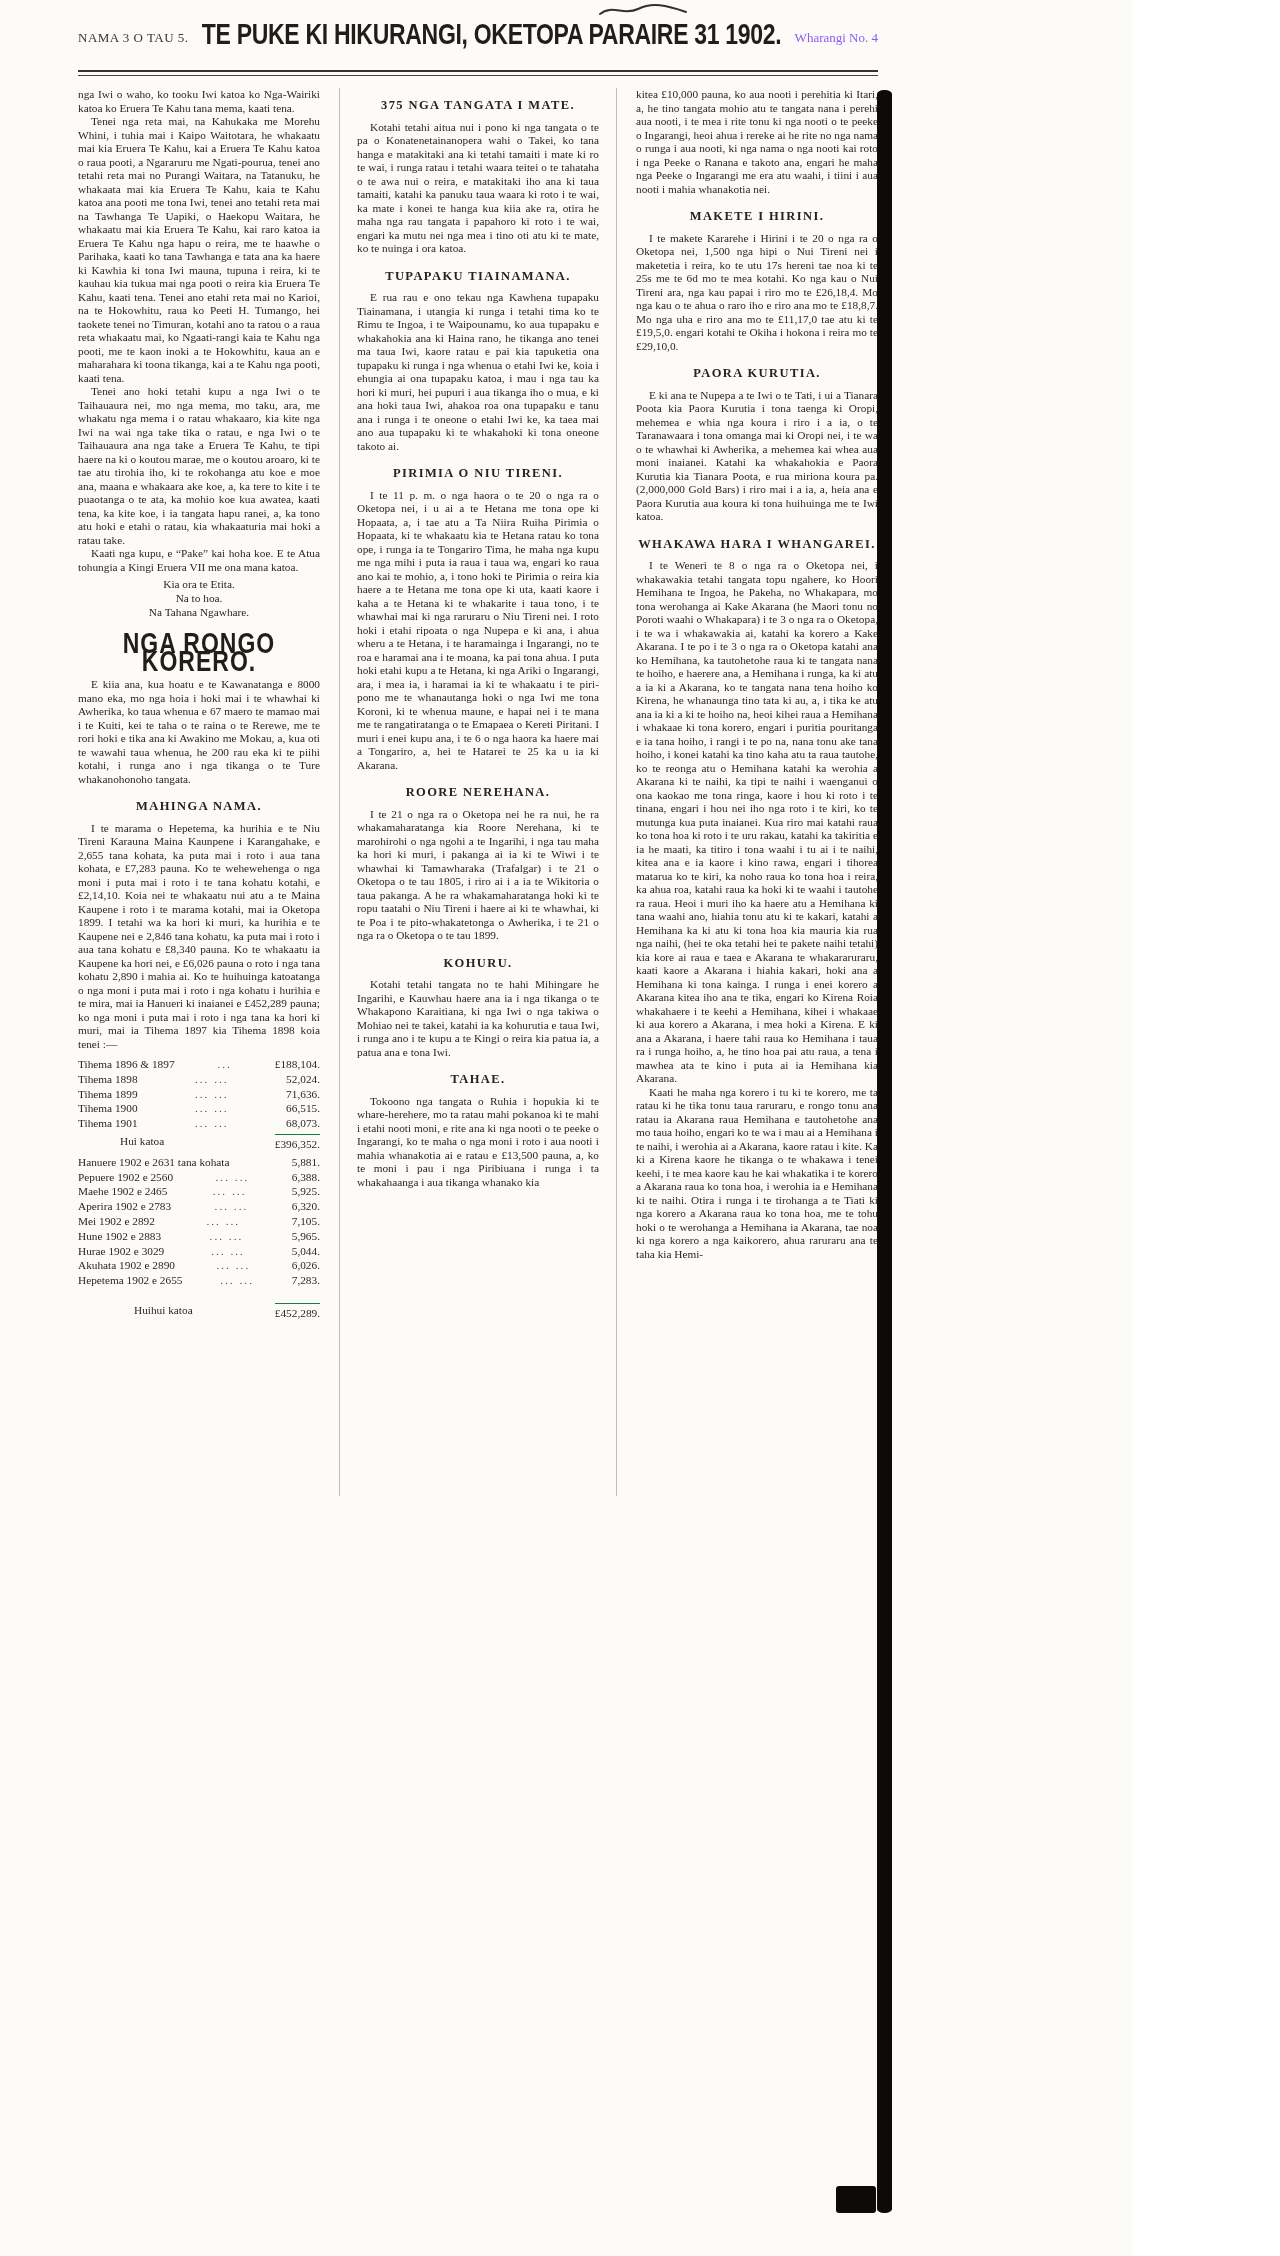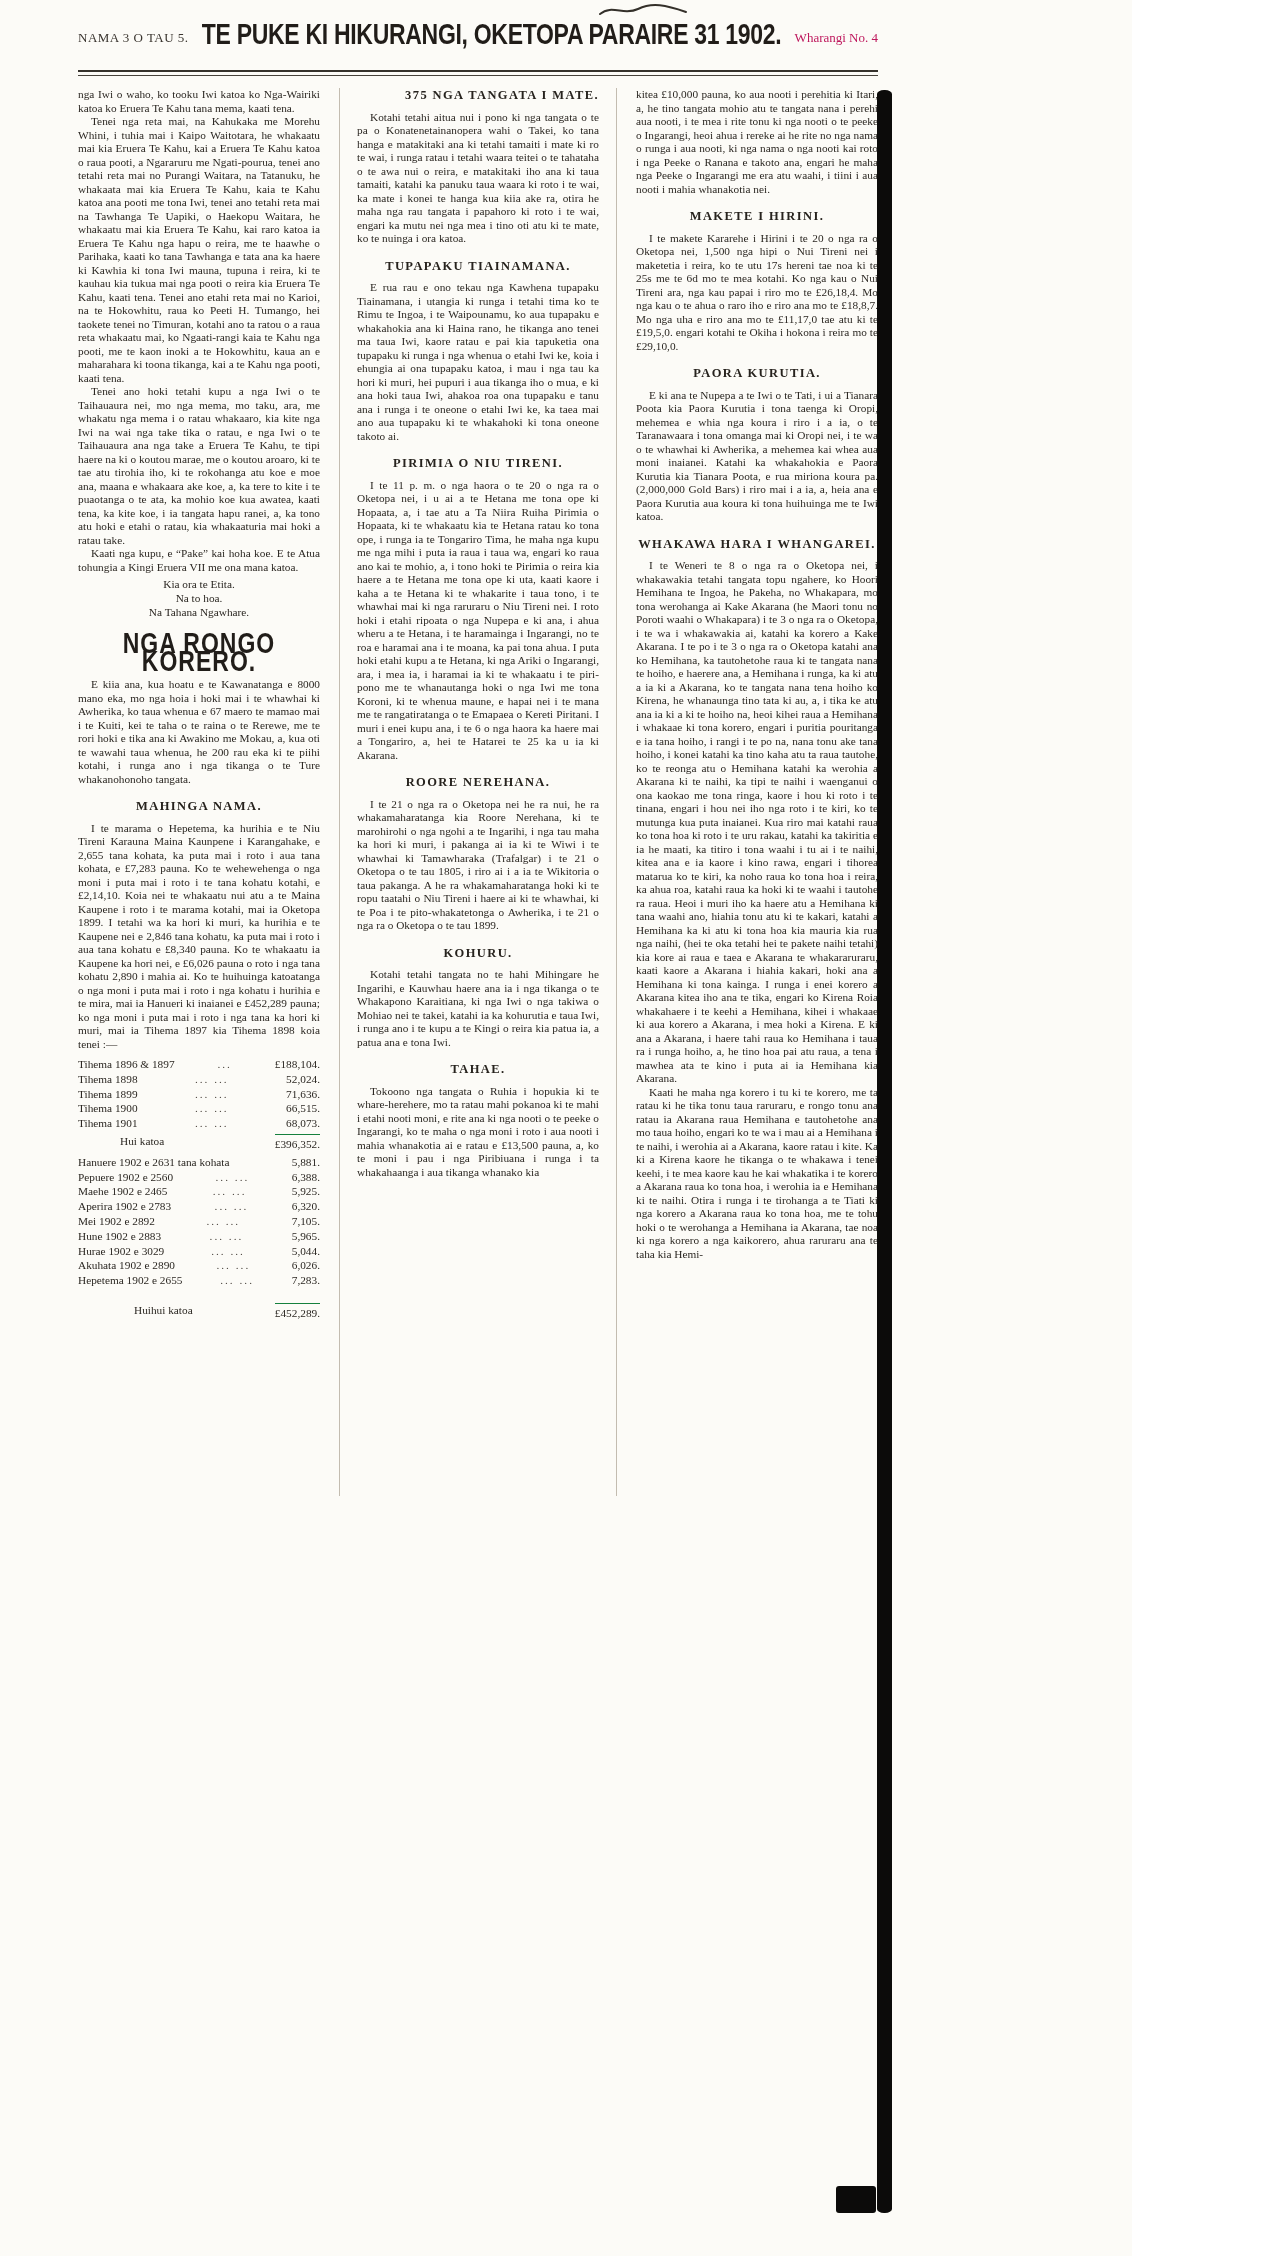--- a/index.html
+++ b/index.html
@@ -15,36 +15,36 @@
     display:flex; align-items:flex-end;
   }
   .issue { font-size:13px; letter-spacing:.5px; white-space:nowrap; padding-bottom:3px; color:#3a352f; }
   .title {
     flex:1; margin:0; text-align:center;
     font-family:"Liberation Sans","DejaVu Sans",sans-serif;
     font-weight:bold; font-size:23px; letter-spacing:-.3px; line-height:1;
     transform:scaleY(1.25); transform-origin:center bottom; color:#211d19;
     white-space:nowrap;
   }
-  .pageno { font-size:13px; white-space:nowrap; padding-bottom:3px; color:#be185d; }
+  .pageno { font-size:13px; white-space:nowrap; padding-bottom:3px; color:#8b5cf6; }
   .rule1 { position:absolute; left:78px; top:70px; width:800px; border-top:2px solid #36322c; }
   .rule2 { position:absolute; left:78px; top:75px; width:800px; border-top:1px solid #47423b; }
   
   .columns { position:absolute; left:78px; top:88px; width:800px; display:flex; gap:37px; }
   .col { width:246px; font-size:11.3px; line-height:13.5px; text-align:justify; }
   .colsep { position:absolute; top:88px; width:1px; height:1408px; background:#c3bcb0; }
   .colsep.s1 { left:339px; }
   .colsep.s2 { left:616px; }
   p { margin:0; text-indent:13px; }
   p.cont { text-indent:0; }
   .art-h {
     margin:14px 0 8px; text-align:center; text-indent:0;
     font-size:12.5px; font-weight:bold; letter-spacing:1.4px; color:#27231e;
   }
-  .col .art-h:first-child { margin-top:1px;text-align:right; }
+  .col .art-h:first-child { margin-top:11px; }
   .display-h {
     margin:20px 0 12px; text-align:center;
     font-family:"Liberation Sans","DejaVu Sans",sans-serif;
     font-weight:bold; font-size:23px; letter-spacing:1px;
     transform:scaleY(1.3); transform-origin:center center; color:#211d19;
   }
   .signoff { margin:3px 0 8px; text-align:center; }
   .signoff div { line-height:14px; }
   
   .ftable { margin-top:6px; }

